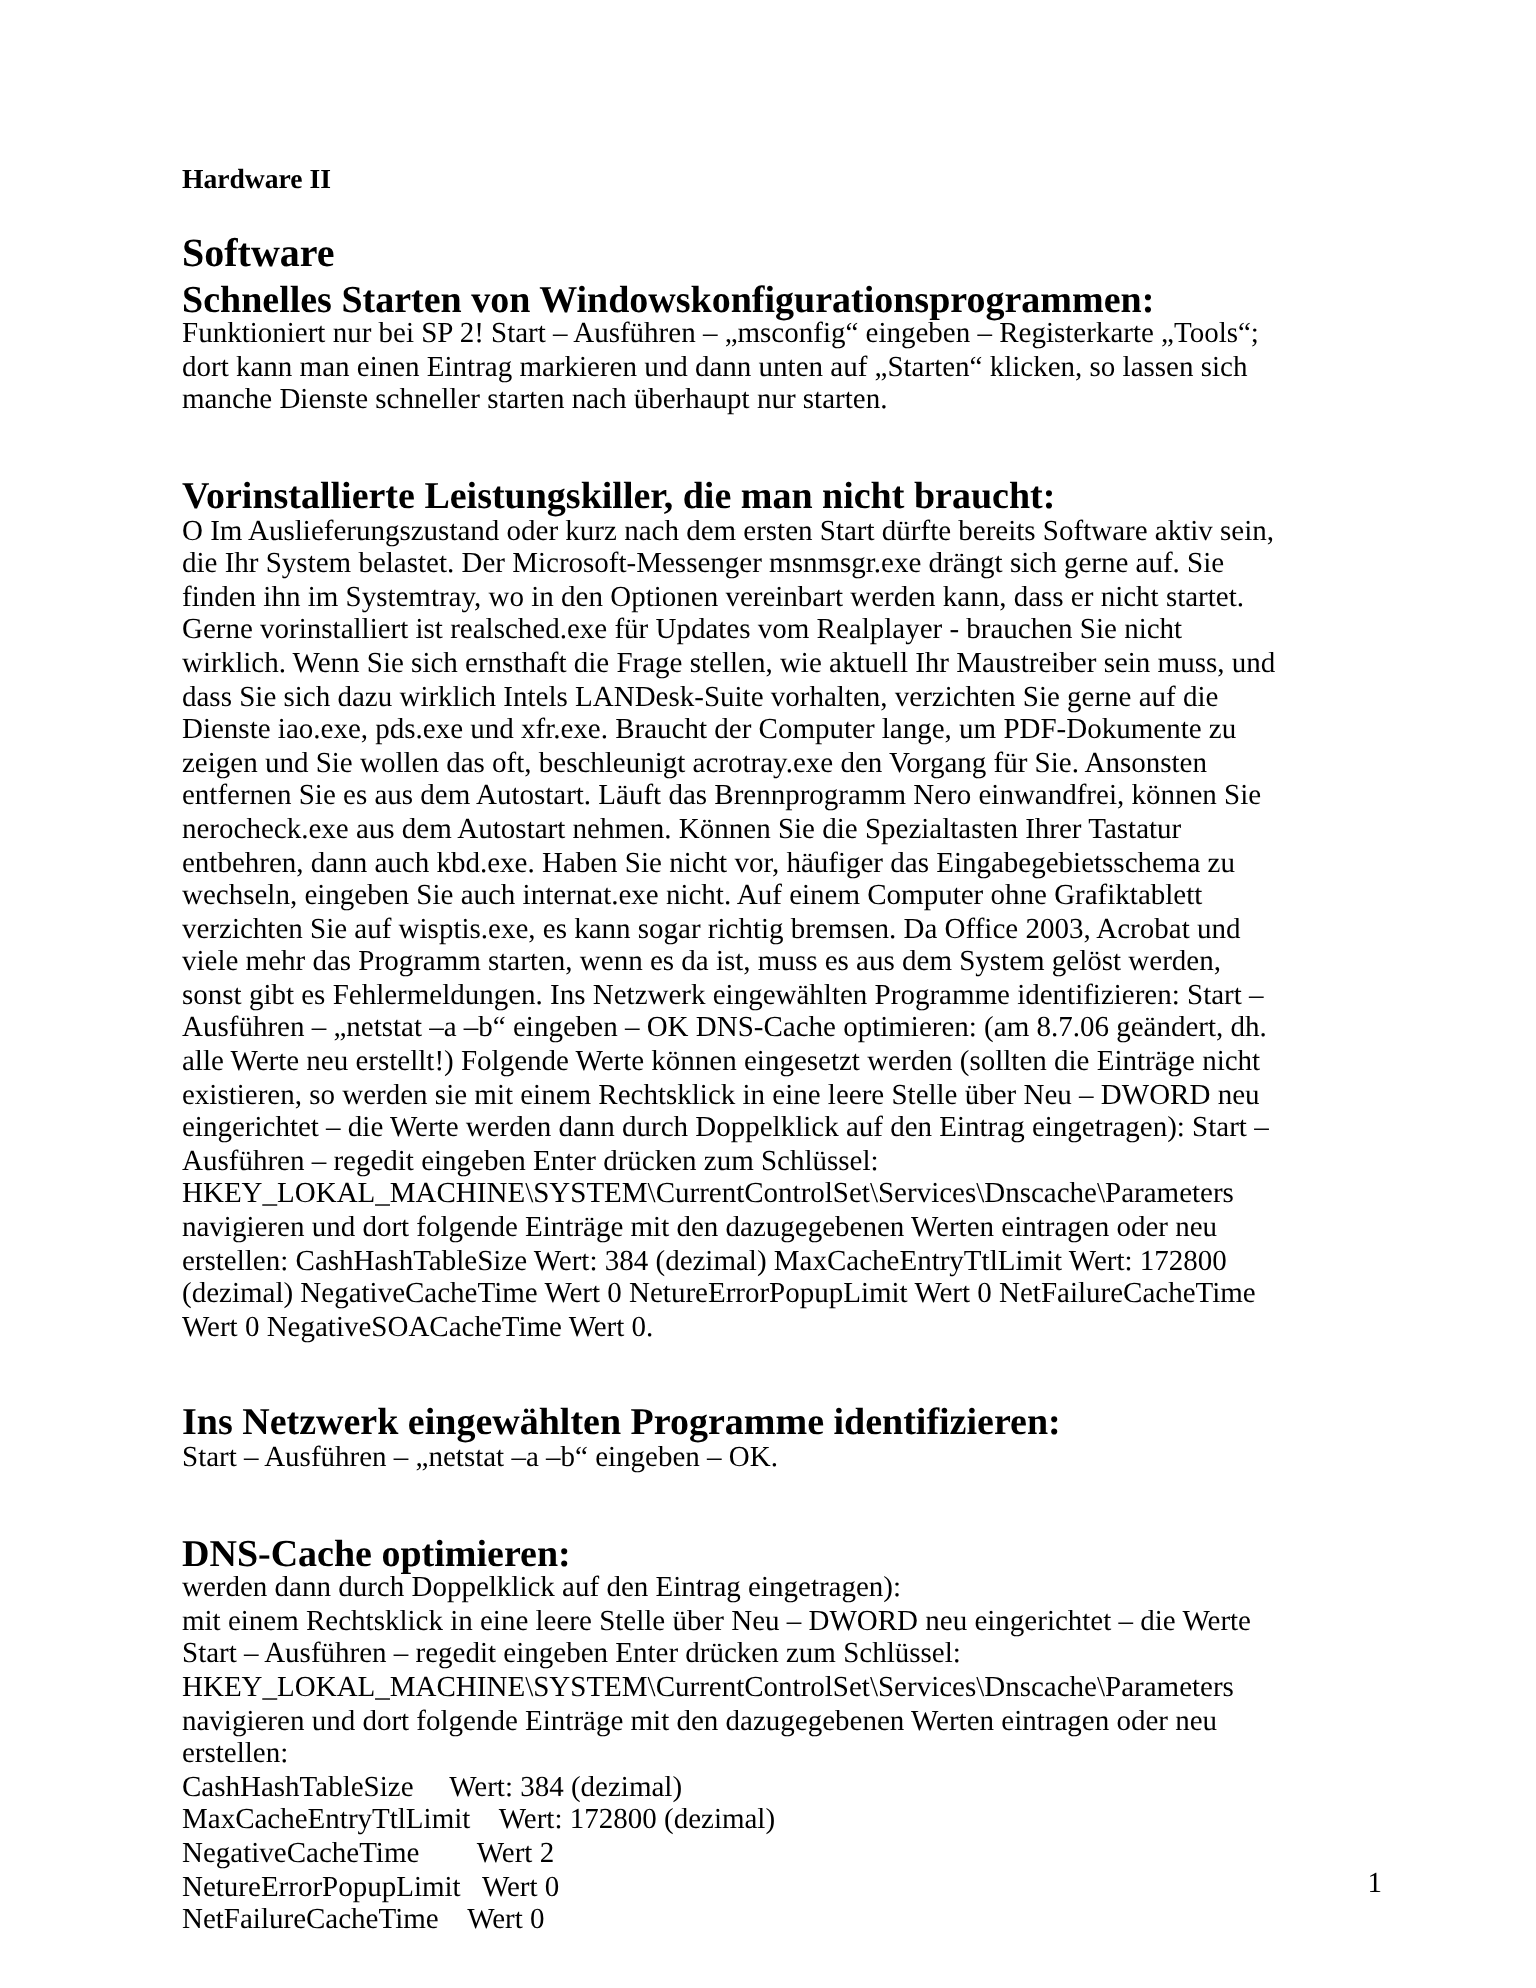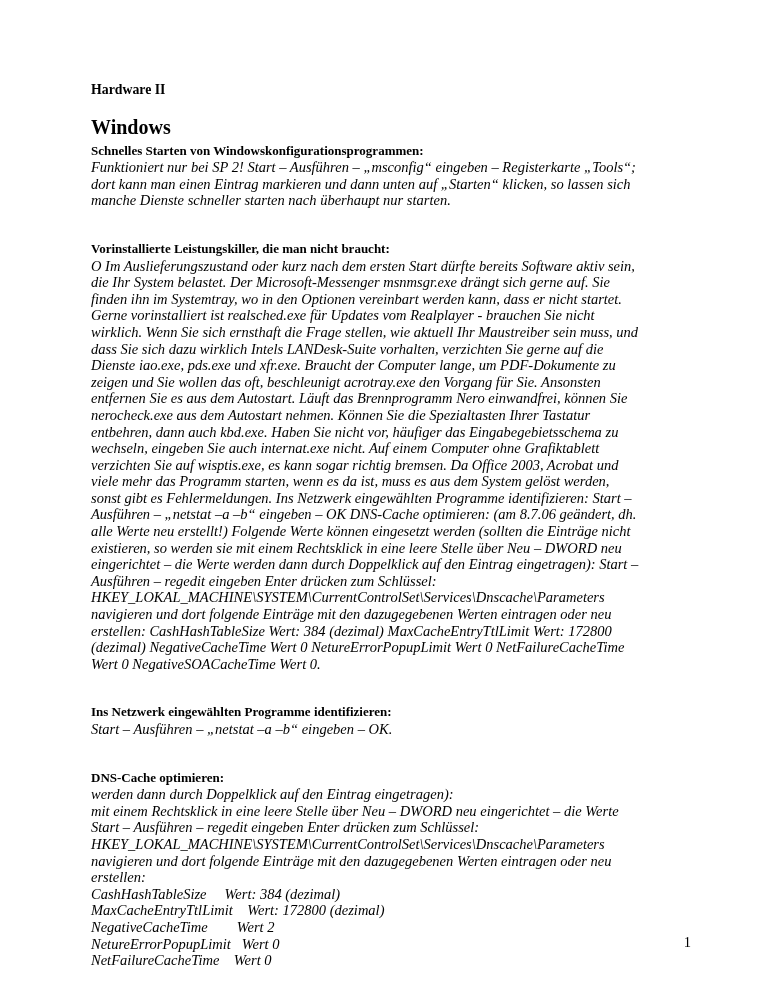--- a/index.html
+++ b/index.html
@@ -35,46 +35,45 @@
     white-space: pre;
   }
   section.sec {
     margin-top: 32px;
   }
   section.sec.first {
     margin-top: 3px;
   }
   .sec-head {
     font-weight: bold;
-    font-size: 13px;
+    font-size: 19px;
     white-space: pre;
   }
   .sec-body .line,
   .reg-list .line {
     white-space: pre;
     height: 16.6px;
-    font-style: italic;
   }
   .page-number {
     position: absolute;
     top: 934px;
     right: 77px;
     font-size: 14.5px;
     line-height: 16.6px;
   }
 </style>
 </head>
 <body>
 
 <div class="page">
   <div class="content">
 
     <div class="doc-label">Hardware II</div>
 
-    <h1 class="doc-title">Windows</h1>
+    <h1 class="doc-title">Software</h1>
 
     <section class="sec first">
       <div class="sec-head">Schnelles Starten von Windowskonfigurationsprogrammen:</div>
       <div class="sec-body">
           <div class="line">Funktioniert nur bei SP 2! Start – Ausführen – „msconfig“ eingeben – Registerkarte „Tools“;</div>
           <div class="line">dort kann man einen Eintrag markieren und dann unten auf „Starten“ klicken, so lassen sich</div>
           <div class="line">manche Dienste schneller starten nach überhaupt nur starten.</div>
         </div>
     </section>
 

